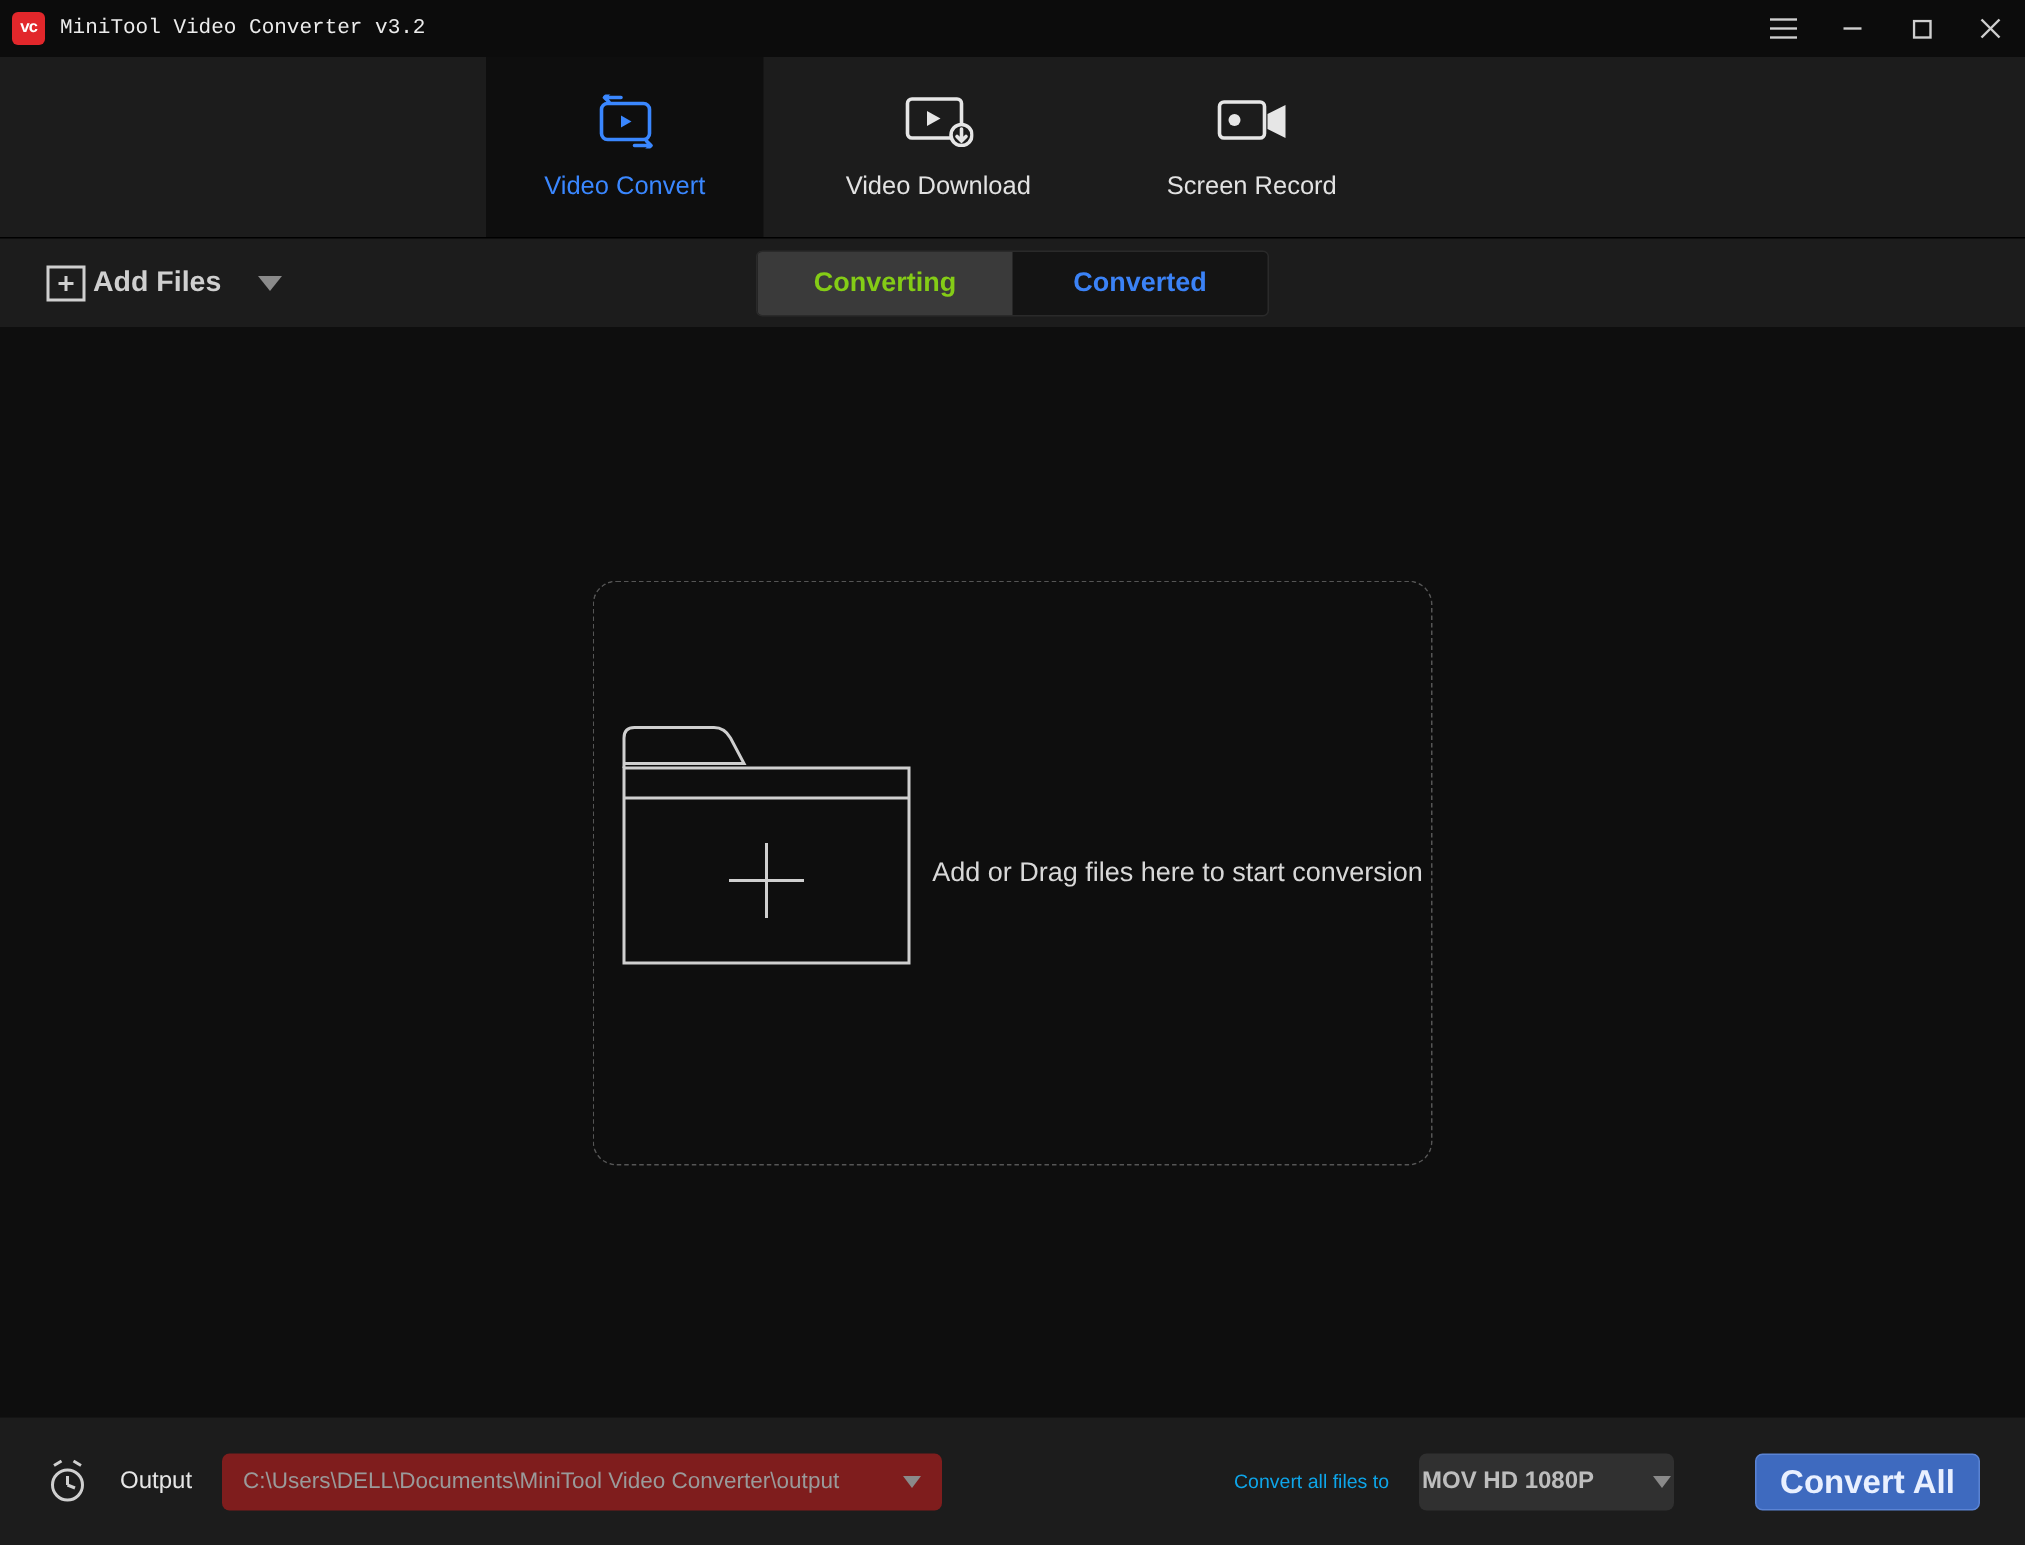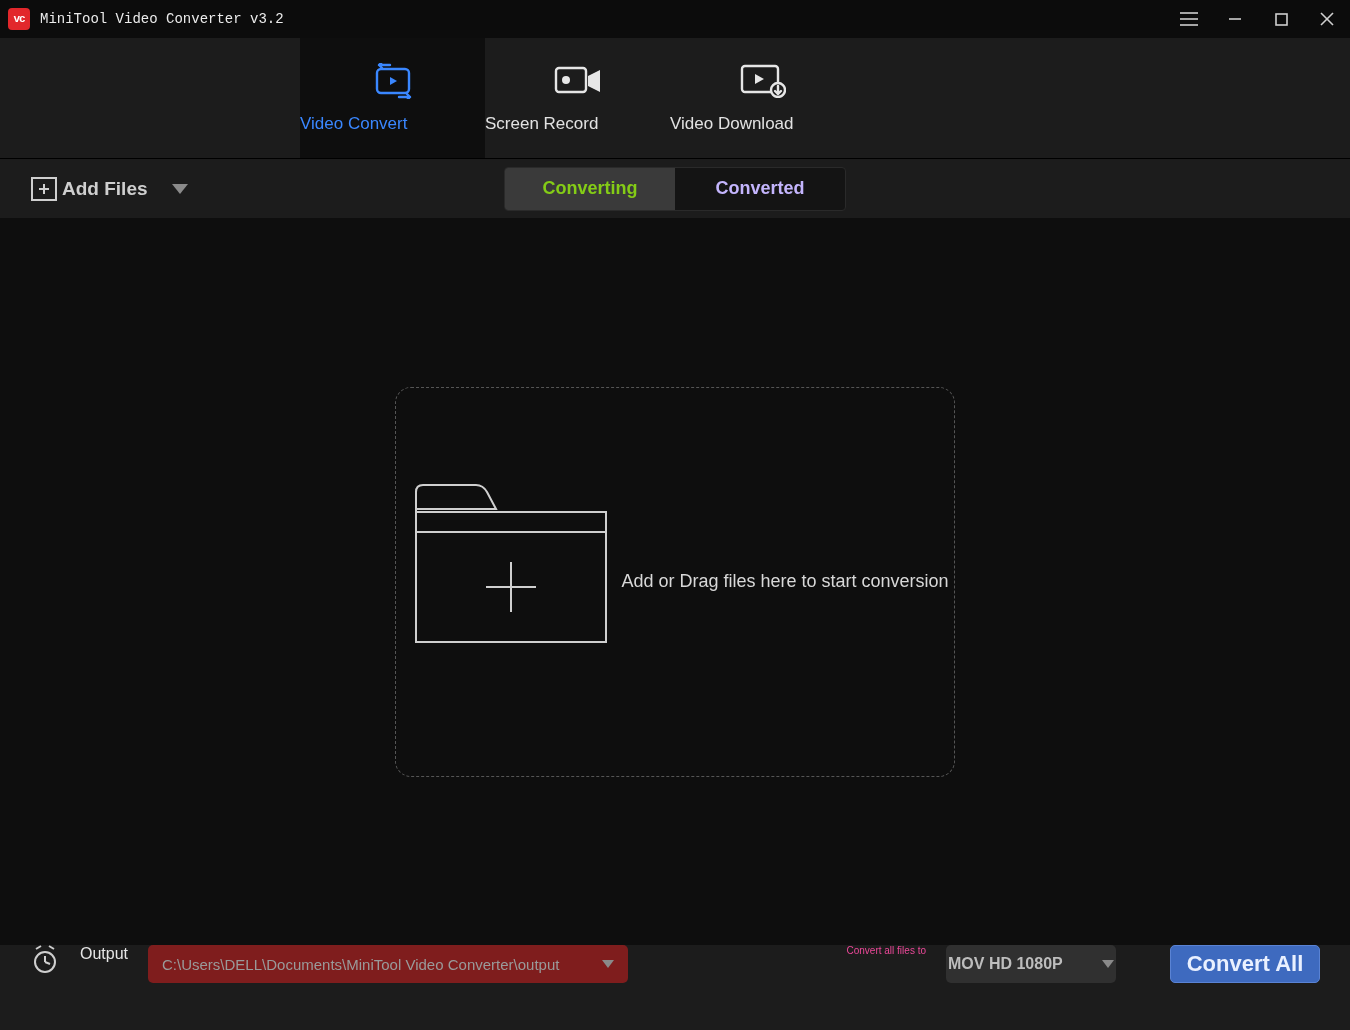--- a/index.html
+++ b/index.html
@@ -43,24 +43,26 @@
     height: 120px;
     background: #1c1c1c;
     display: flex;
     align-items: stretch;
     padding-left: 300px;
   }
   .topnav-item {
     width: 185px;
     display: flex;
     flex-direction: column;
+    align-items: center;
     justify-content: center;
     gap: 14px;
     color: #e2e2e2;
     font-size: 17px;
+    margin-left: 24px;
   }
   .topnav-item.active {
     background: #0e0e0e;
     color: #3a87ff;
   }
   .topnav-icon { height: 38px; display:flex; align-items:center; justify-content:center; }
 
   
   .toolbar {
     height: 60px;
@@ -81,21 +83,21 @@
     display: flex;
     background: #141414;
     border-radius: 4px;
     border: 1px solid #2a2a2a;
     overflow: hidden;
   }
   .seg-btn {
     width: 170px; height: 42px;
     display: flex; align-items:center; justify-content:center;
     font-size: 18px; font-weight: 600;
-    color: #c4b5fd;
+    color: #3b82f6;
   }
   .seg-btn.active {
     background: #3a3a3a;
     color: #84cc16;
   }
 
   
   .main {
     flex: 1;
     background: #0e0e0e;
@@ -113,36 +115,37 @@
     justify-content: center;
   }
   .folder-svg { margin-bottom: 30px; }
   .drop-text { color: #d8d8d8; font-size: 18px; }
 
   
   .bottombar {
     height: 85px;
     background: #1c1c1c;
     display: flex;
+    align-items: center;
     padding: 0 30px;
     gap: 20px;
   }
   .out-label { font-size: 16px; color: #e6e6e6; }
   .out-path {
     display:flex; align-items:center; justify-content:space-between;
     background: #7f1d1d;
     border-radius: 5px;
     height: 38px;
     width: 480px;
     padding: 0 14px;
     color: #9a9a9a;
     font-size: 15px;
   }
   .bottom-spacer { flex: 1; }
-  .convert-to-label { font-size: 10px; color: #ec4899; }
+  .convert-to-label { font-size: 13px; color: #0ea5e9; }
   .format-select {
     display:flex; align-items:center; justify-content:space-between;
     background: #303030;
     border-radius: 5px;
     height: 38px;
     width: 170px;
     padding: 0 2px;
     color: #bdbdbd;
     font-size: 16px; font-weight: 600;
   }
@@ -204,39 +207,39 @@
         <polygon points="19,14 19,22 26,18" fill="#3a87ff" stroke="none"></polygon>
         <path d="M5 0 H16 M5 0 L8 3 M5 0 L8 -3" transform="translate(3,2)"></path>
         <path d="M39 36 H28 M39 36 L36 33 M39 36 L36 39" transform="translate(0,-2)"></path>
       </svg>
     </div>
     <span>Video Convert</span>
   </div>
 
   <div class="topnav-item">
     <div class="topnav-icon">
-      <svg width="48" height="30" viewBox="0 0 48 30" fill="none" stroke="#e6e6e6" stroke-width="2.4">
-        <rect x="2" y="2" width="30" height="24" rx="3"></rect>
-        <circle cx="12" cy="14" r="4" fill="#e6e6e6" stroke="none"></circle>
-        <path d="M34 10 L46 4 V26 L34 20 Z" fill="#e6e6e6" stroke="none"></path>
-      </svg>
-    </div>
-    <span>Screen Record</span>
-  </div>
-
-  <div class="topnav-item">
-    <div class="topnav-icon">
       <svg width="46" height="34" viewBox="0 0 46 34" fill="none" stroke="#e6e6e6" stroke-width="2.4">
         <rect x="2" y="2" width="36" height="26" rx="3"></rect>
         <polygon points="15,10 15,20 24,15" fill="#e6e6e6" stroke="none"></polygon>
         <circle cx="38" cy="26" r="7" fill="#1c1c1c"></circle>
         <path d="M38 22 V30 M35 27 L38 30 L41 27" stroke-linecap="round"></path>
       </svg>
     </div>
     <span>Video Download</span>
+  </div>
+
+  <div class="topnav-item">
+    <div class="topnav-icon">
+      <svg width="48" height="30" viewBox="0 0 48 30" fill="none" stroke="#e6e6e6" stroke-width="2.4">
+        <rect x="2" y="2" width="30" height="24" rx="3"></rect>
+        <circle cx="12" cy="14" r="4" fill="#e6e6e6" stroke="none"></circle>
+        <path d="M34 10 L46 4 V26 L34 20 Z" fill="#e6e6e6" stroke="none"></path>
+      </svg>
+    </div>
+    <span>Screen Record</span>
   </div>
 
 
 </div>
 
 <div class="toolbar">
   <div class="add-files">
     <svg width="28" height="26" viewBox="0 0 28 26" fill="none" stroke="#cfcfcf" stroke-width="2">
       <rect x="2" y="2" width="24" height="22"></rect>
       <line x1="14" y1="8" x2="14" y2="18"></line>

